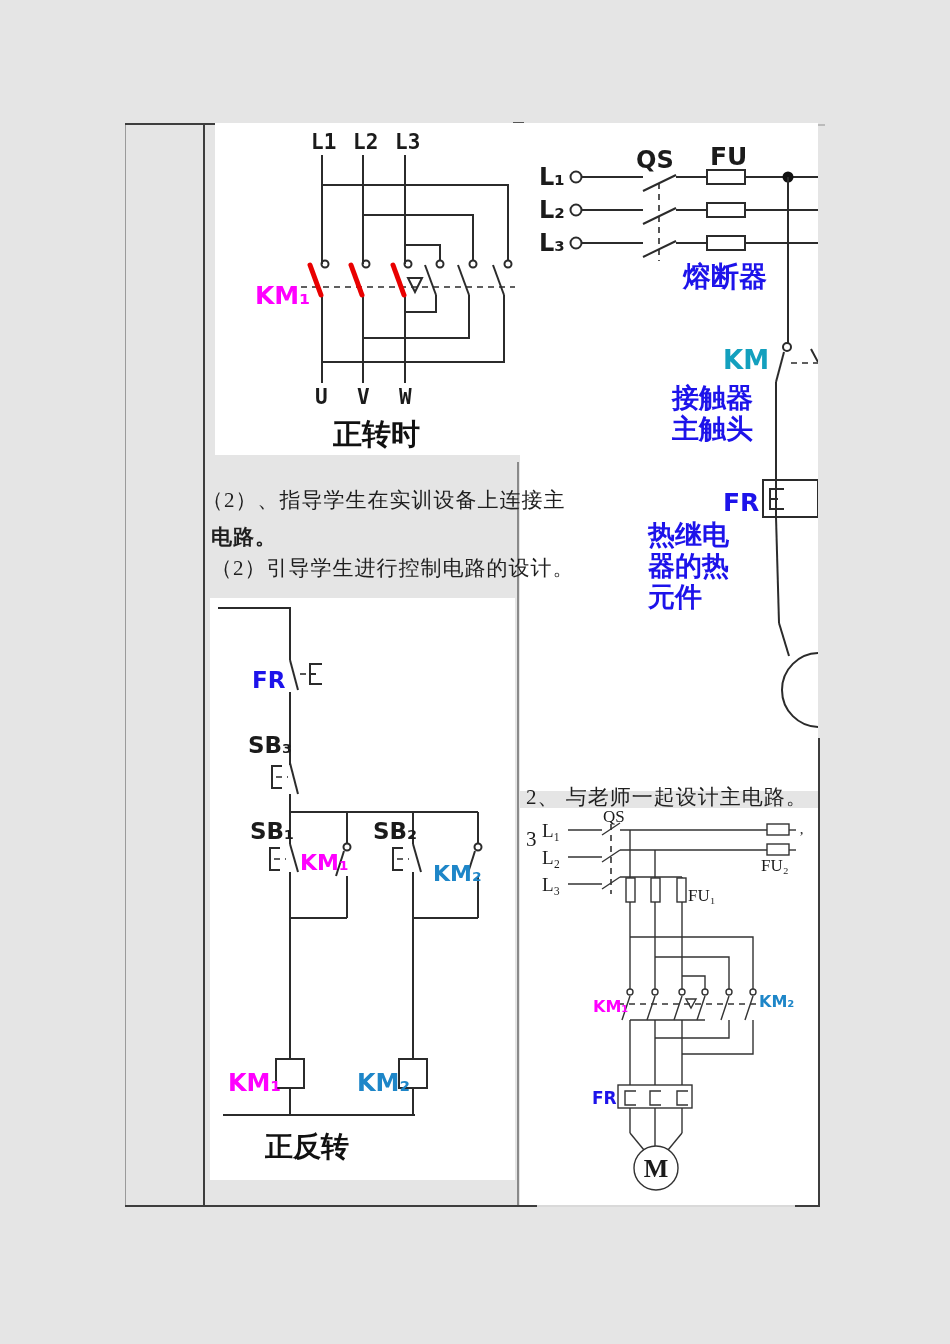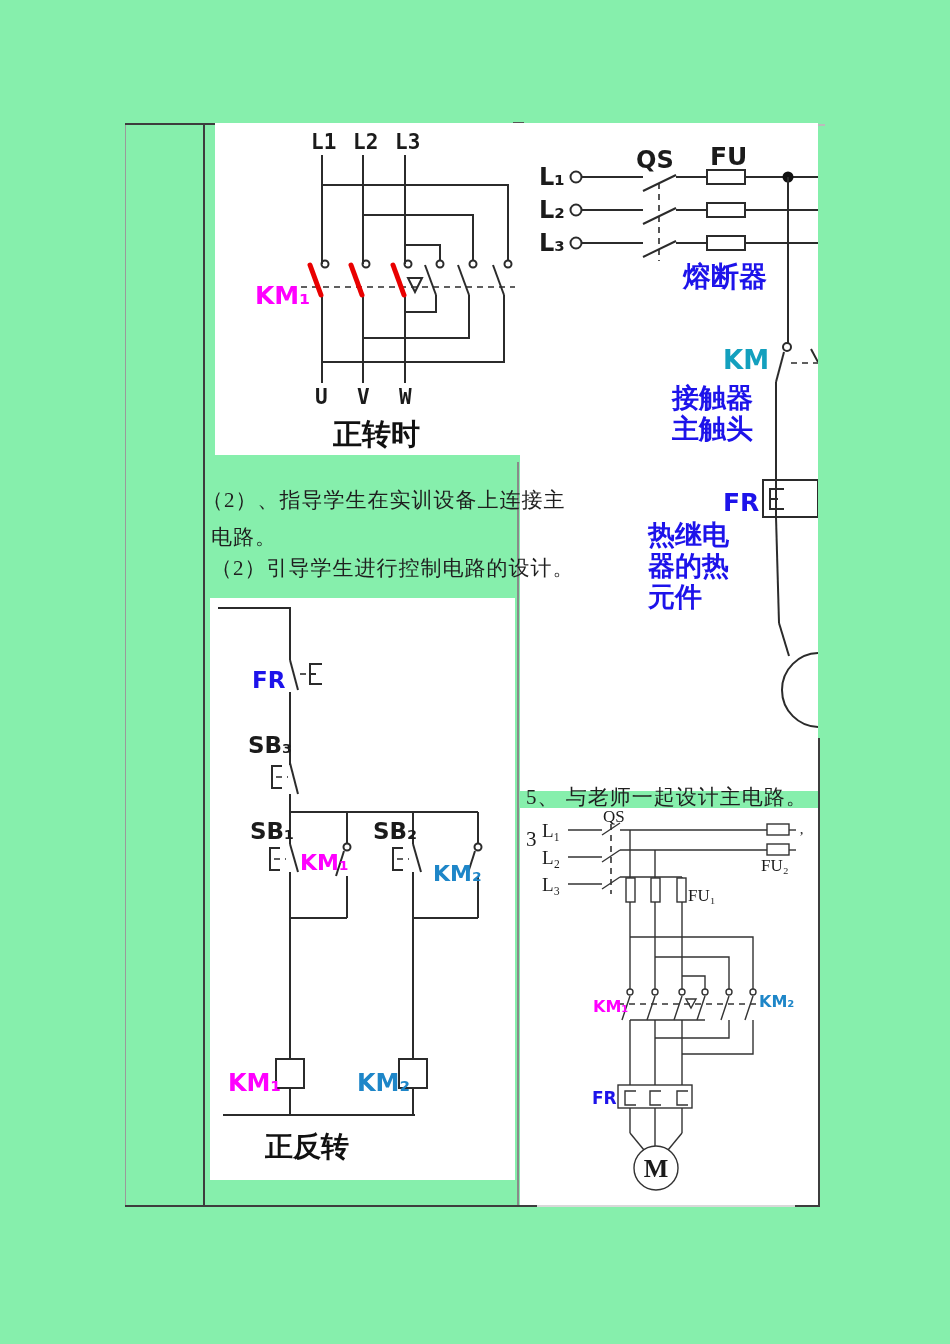--- a/index.html
+++ b/index.html
@@ -1,16 +1,16 @@
 <!DOCTYPE html>
 <html><head>
 <meta charset="utf-8">
 <style>
   html,body{margin:0;padding:0;background:#fff;}
-  #page{position:relative;width:950px;height:1344px;background:#86efac;overflow:hidden;
+  #page{position:relative;width:950px;height:1344px;background:#e5e5e5;overflow:hidden;
         font-family:"Liberation Sans","DejaVu Sans",sans-serif;}
   .border{position:absolute;background:#4a4a4a;}
   .diag{position:absolute;background:#ffffff;overflow:hidden;}
   svg{display:block;}
   svg line,svg path,svg polyline,svg rect,svg circle,svg polygon{fill:none;stroke:#2b2b2b;stroke-width:2;}
   .thin line,.thin path,.thin polyline,.thin rect,.thin circle,.thin polygon{stroke-width:1.4;stroke:#333;}
   text{stroke:none !important;}
   .t-mono{font-family:"DejaVu Sans Mono","Liberation Mono",monospace;font-weight:bold;fill:#1b1b1b;}
   .t-sans{font-family:"DejaVu Sans","Liberation Sans",sans-serif;font-weight:bold;fill:#1b1b1b;}
   .t-serif{font-family:"Liberation Serif","DejaVu Serif",serif;fill:#1b1b1b;}
@@ -139,21 +139,21 @@
       <text class="t-cjk blue" x="152" y="284" font-size="27">接触器</text>
       <text class="t-cjk blue" x="152" y="315" font-size="27">主触头</text>
       <text class="t-sans blue" x="203" y="388" font-size="25">FR</text>
       <text class="t-cjk blue" x="128" y="421" font-size="27">热继电</text>
       <text class="t-cjk blue" x="128" y="452" font-size="27">器的热</text>
       <text class="t-cjk blue" x="128" y="483" font-size="27">元件</text>
     </svg>
   </div>
 
   <div class="para" style="left:202px;top:486px;">（2）、指导学生在实训设备上连接主</div>
-  <div class="para" style="left:211px;top:523px;">电路。</div>
+  <div class="para" style="left:211px;top:523px;font-weight:bold;">电路。</div>
   <div class="para" style="left:211px;top:554px;">（2）引导学生进行控制电路的设计。</div>
 
   <div class="diag" style="left:210px;top:598px;width:305px;height:582px;">
     <svg width="305" height="582" viewBox="0 0 305 582">
       <polyline points="8,10 80,10 80,62"></polyline>
 
       <line x1="80" y1="62" x2="88" y2="92"></line>
       <line x1="80" y1="94" x2="80" y2="167"></line>
       <line class="dash" x1="90" y1="76" x2="99" y2="76"></line>
       <path d="M112,66 H100 V86 H112 M100,76 h6"></path>
@@ -202,21 +202,21 @@
       <text class="t-sans" x="40" y="241" font-size="23">SB₁</text>
       <text class="t-sans magenta" x="90" y="272" font-size="22">KM₁</text>
       <text class="t-sans" x="163" y="241" font-size="23">SB₂</text>
       <text class="t-sans steel" x="223" y="283" font-size="22">KM₂</text>
       <text class="t-sans magenta" x="18" y="493" font-size="24">KM₁</text>
       <text class="t-sans steel" x="147" y="493" font-size="24">KM₂</text>
       <text class="t-cjk" x="55" y="558" font-size="28" fill="#111">正反转</text>
     </svg>
   </div>
 
-  <div class="para" style="left:526px;top:783px;">5、 与老师一起设计主电路。</div>
+  <div class="para" style="left:526px;top:783px;">2、 与老师一起设计主电路。</div>
 
   <div class="diag thin" style="left:520px;top:808px;width:298px;height:397px;">
     <svg width="298" height="397" viewBox="0 0 298 397">
 
       <line x1="48" y1="22" x2="82" y2="22"></line>
         <line x1="48" y1="49" x2="82" y2="49"></line>
         <line x1="48" y1="76" x2="82" y2="76"></line>
       <line x1="82" y1="27" x2="100" y2="15"></line>
       <line x1="82" y1="54" x2="100" y2="42"></line>
       <line x1="82" y1="81" x2="100" y2="69"></line>

